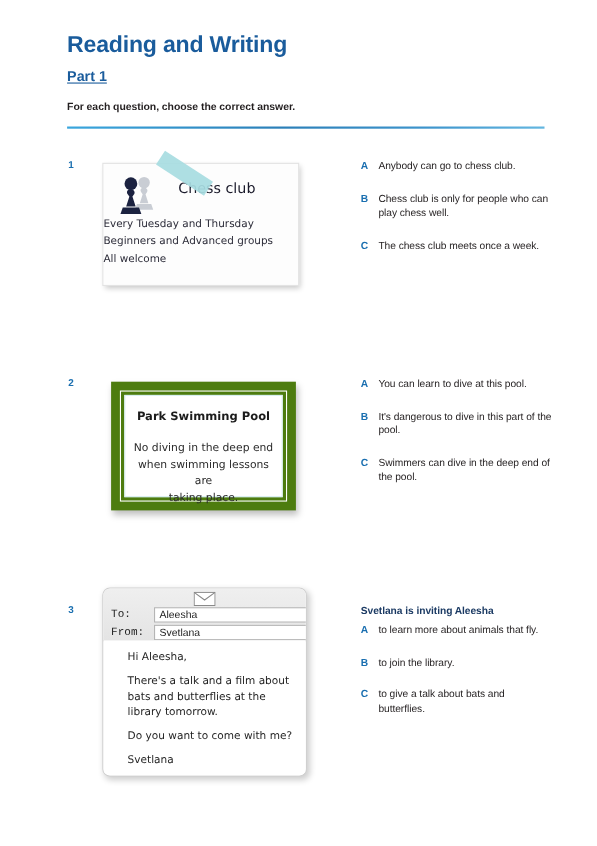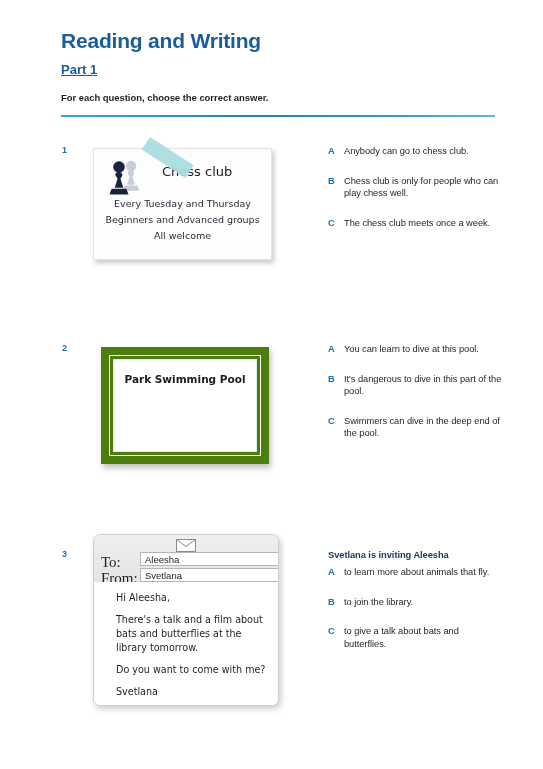--- a/index.html
+++ b/index.html
@@ -107,21 +107,21 @@
     top: 15px;
     font-size: 13px;
     color: #1b1b2b;
     font-family: "DejaVu Sans", sans-serif;
   }
   .chess-lines {
     position: absolute;
     left: 0;
     top: 47px;
     width: 177px;
-    text-align: center;
+    text-align: left;
     font-size: 9.5px;
     line-height: 16px;
     color: #2b2b38;
     font-family: "DejaVu Sans", sans-serif;
   }
 
   
   .pool-outer {
     position: absolute;
     left: 101px;
@@ -202,23 +202,23 @@
     left: 0;
     width: 184px;
     height: 16px;
   }
   .row-to { top: 17px; }
   .row-from { top: 33px; padding-left: 16px; }
   .field-label {
     position: absolute;
     left: 7px;
     top: 2px;
-    font-size: 15px;
+    font-size: 10px;
     color: #1f1f1f;
-    font-family: Liberation Serif, serif;
+    font-family: Liberation Mono, monospace;
   }
   .field-input {
     position: absolute;
     left: 46px;
     top: 0px;
     width: 157px;
     height: 14px;
     background: #ffffff;
     border: 1px solid #b5b5b5;
     font-size: 9.5px;
@@ -333,20 +333,25 @@
       <span>The chess club meets once a week.</span>
     </div>
   </div>
 
   <div class="qnum q2num">2</div>
 
   <div class="pool-outer">
     <div class="pool-midline"></div>
     <div class="pool-inner">
       <div class="pool-title">Park Swimming Pool</div>
+      <div class="pool-body">
+        <div>No diving in the deep end</div>
+        <div>when swimming lessons are</div>
+        <div>taking place.</div>
+      </div>
     </div>
   </div>
 
   <div class="options opt2">
     <div class="option">
       <span class="letter">A</span>
       <span>You can learn to dive at this pool.</span>
     </div>
     <div class="option">
       <span class="letter">B</span>

